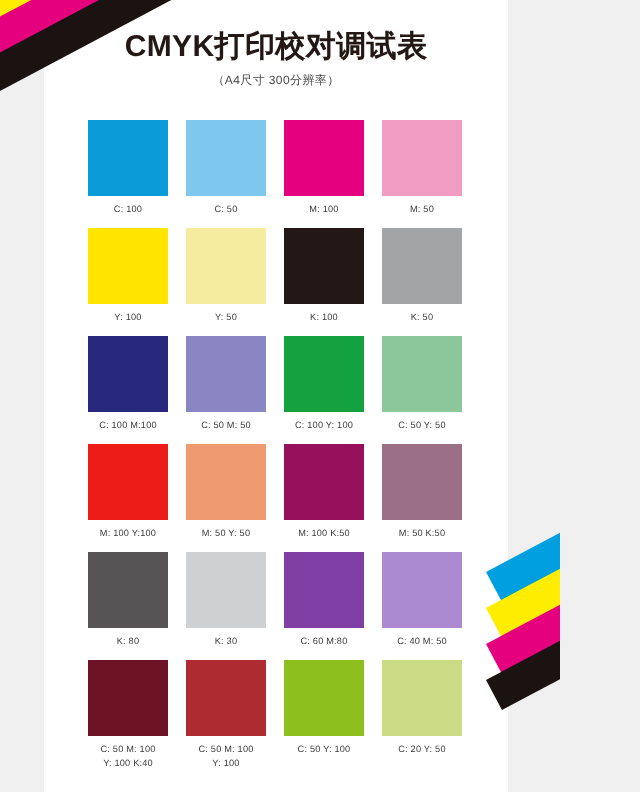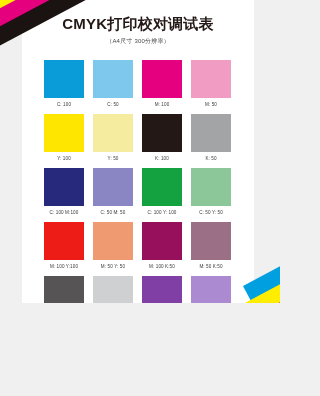--- a/index.html
+++ b/index.html
@@ -10,21 +10,21 @@
     width: 280px;
     height: 396px;
     background: #f0f0f0;
     font-family: "Liberation Sans", "DejaVu Sans", sans-serif;
     overflow: hidden;
   }
 
   .poster {
     position: relative;
     width: 280px;
-    height: 303px;
+    height: 396px;
     background: #f0f0f0;
     overflow: hidden;
   }
 
   
   .page-card {
     position: absolute;
     left: 22px;
     top: 0px;
     width: 232px;

